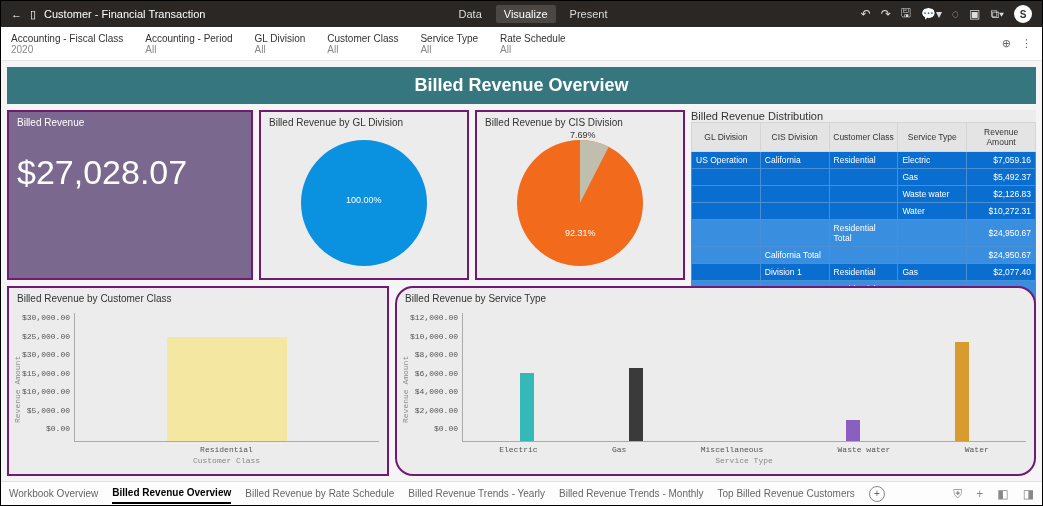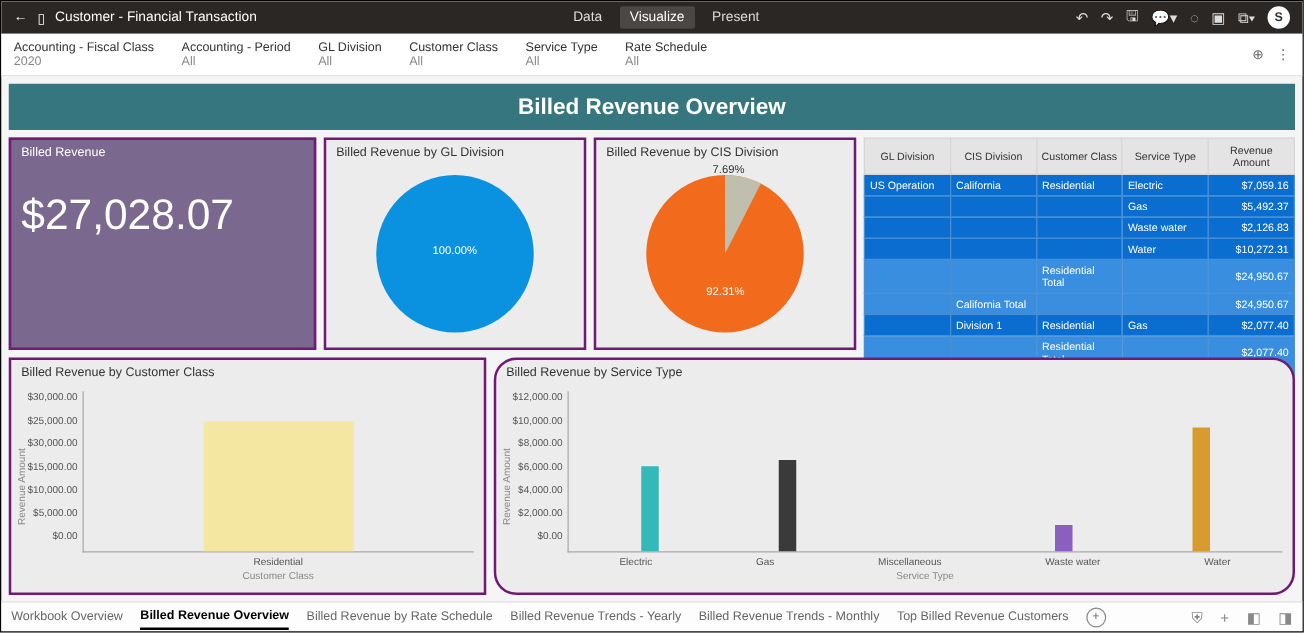--- a/index.html
+++ b/index.html
@@ -43,21 +43,21 @@
   .dtable td { border: 1px solid #4a8fd4; padding: 3px 4px; }
   .dtable tbody tr { background: #0a6ed1; color: #fff; }
   .dtable tbody tr.light { background: #3a8ee0; }
   .dtable .amt { text-align: right; }
   .dtable tr.grand { background: #fff !important; color: #333 !important; }
   .dtable tr.grand td { border: 1px solid #d5d5d5; }
 
   .barcard { height: 190px; }
   .barcard.c1 { width: 382px; }
   .barcard.c2 { flex: 1; border-radius: 18px; }
-  .barchart { display: flex; height: 160px; padding: 4px 8px 4px 4px; }
+  .barchart { display: flex; height: 160px; padding: 4px 8px 4px 4px; font-family: Liberation Mono, monospace; }
   .ylab { writing-mode: vertical-rl; transform: rotate(180deg); font-size: 8px; color: #888; text-align: center; }
   .yticks { display: flex; flex-direction: column; justify-content: space-between; font-size: 8px; color: #555; text-align: right; padding-right: 4px; height: 120px; }
   .plot { flex: 1; display: flex; flex-direction: column; }
   .bars { flex: 1; display: flex; align-items: flex-end; justify-content: space-around; border-left: 1px solid #aaa; border-bottom: 1px solid #aaa; height: 120px; padding: 0 10px; }
   .bar { width: 14px; }
   .xticks { display: flex; justify-content: space-around; font-size: 8px; color: #555; padding-top: 3px; }
   .xlab { text-align: center; font-size: 8px; color: #888; padding-top: 2px; }
 
   
   .tabs { height: 24px; background: #fdfdfd; display: flex; align-items: center; padding: 0 8px; gap: 14px; font-size: 10px; border-top: 1px solid #e0e0e0; }
@@ -152,20 +152,21 @@
         <svg viewBox="0 0 100 100" width="140" height="140">
           <circle cx="50" cy="50" r="45" fill="#f26a1b"></circle>
           <path d="M50,50 L50,5 A45,45 0 0,1 70.5,9.9 Z" fill="#c0bfae"></path>
         </svg>
         <div class="pielabel" style="left:60px;top:-3px">7.69%</div>
         <div class="pielabel" style="left:55px;top:95px;color:#fff">92.31%</div>
       </div>
     </div>
 
     <div class="tablecard">
+      <div class="chead">Billed Revenue Distribution</div>
       <table class="dtable">
         <thead>
             <tr id="dhead">
               <th>GL Division</th>
               <th>CIS Division</th>
               <th>Customer Class</th>
               <th>Service Type</th>
               <th>Revenue Amount</th>
             </tr>
           </thead>

